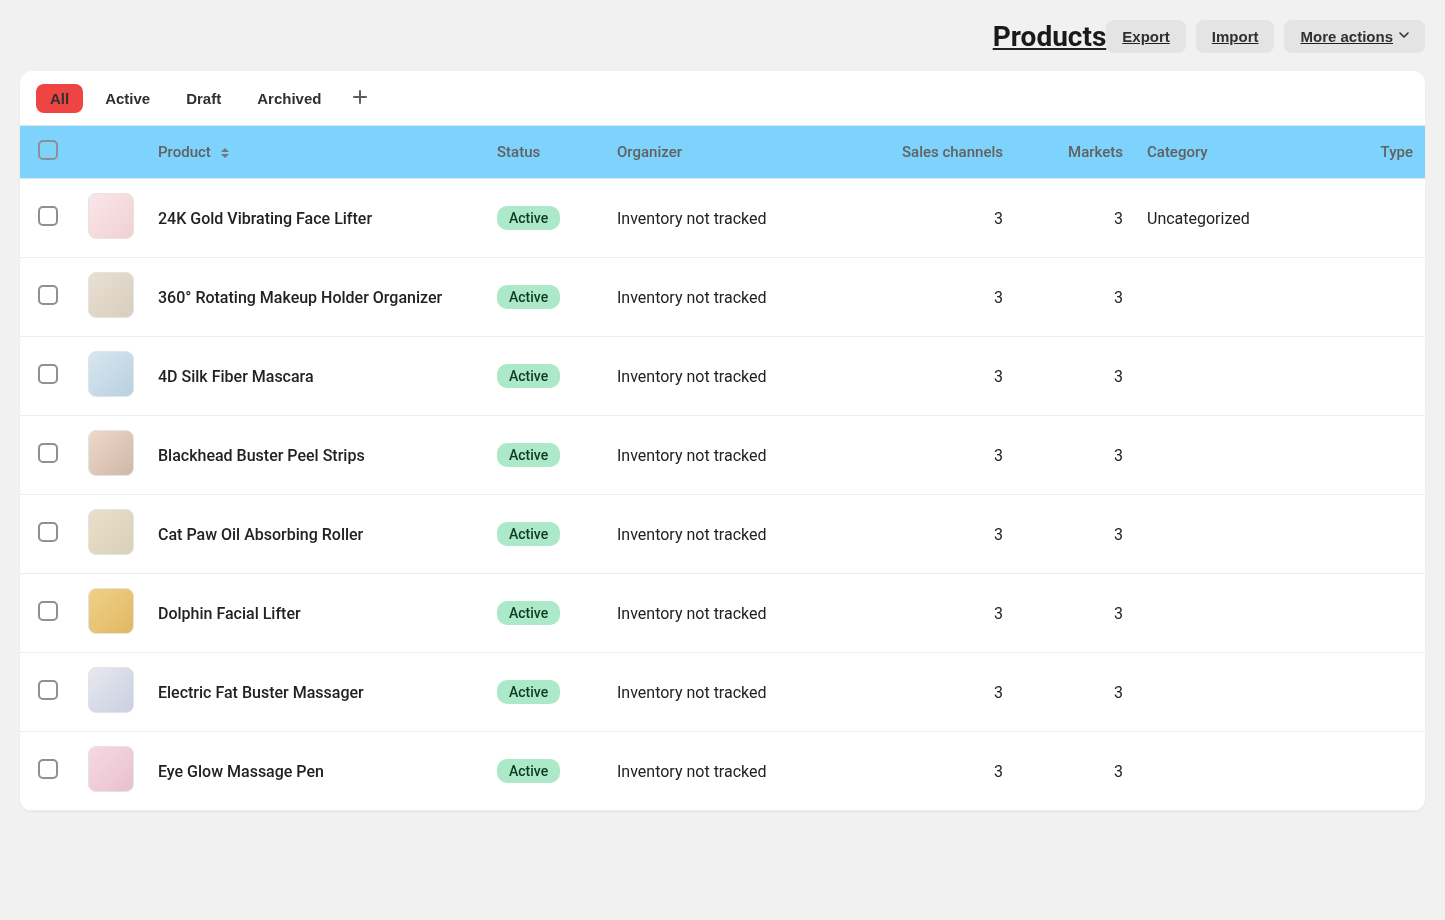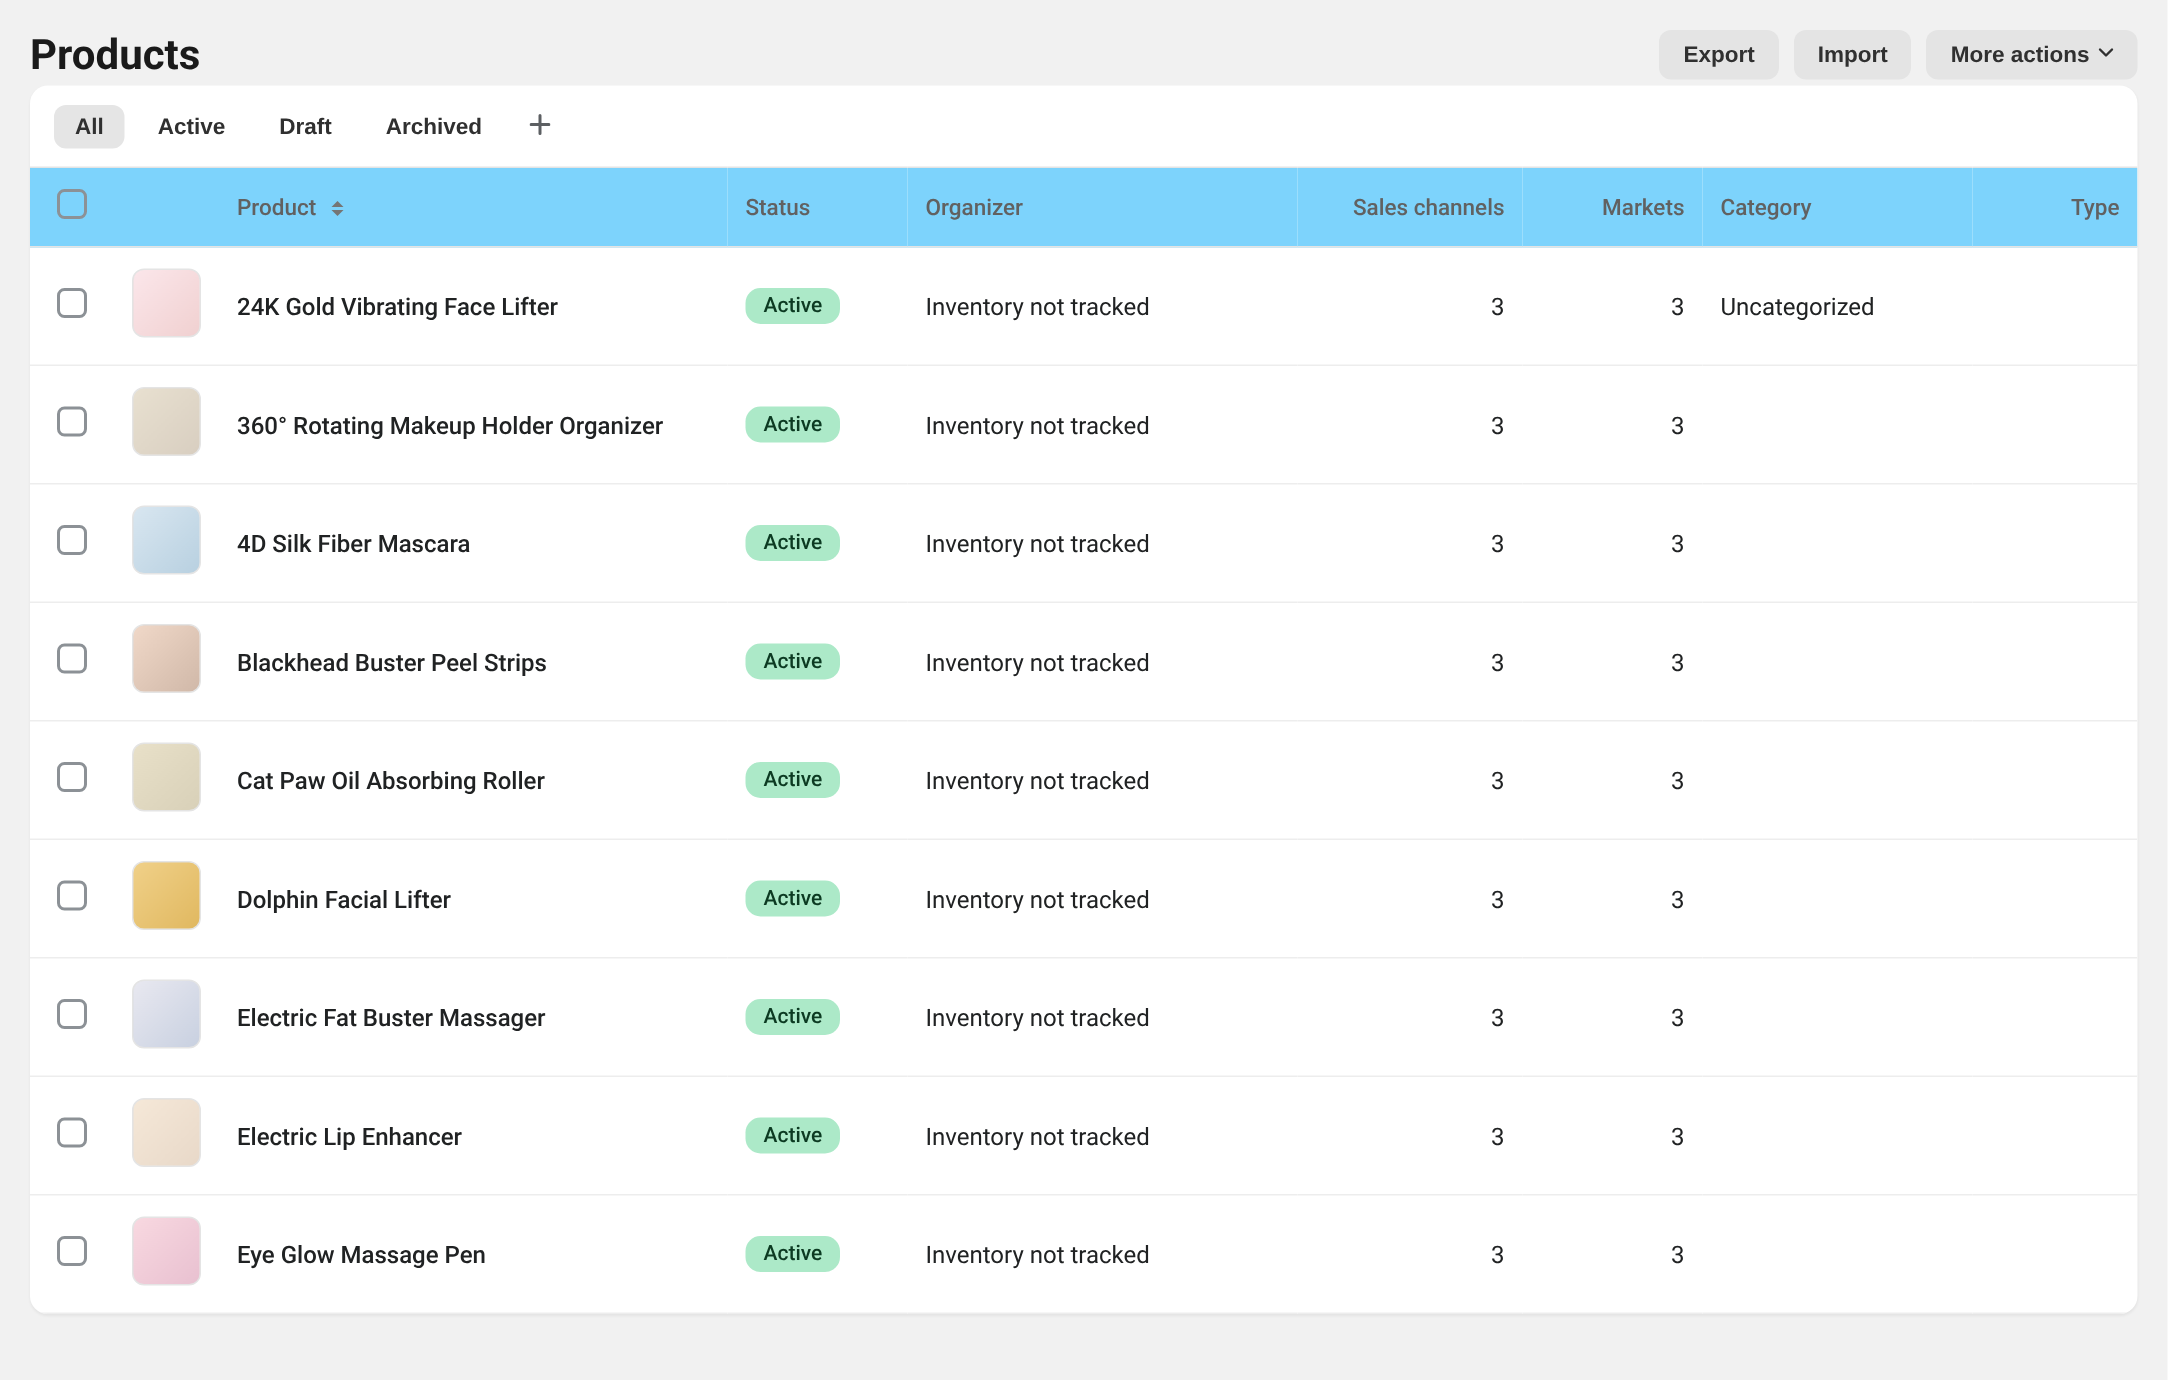--- a/index.html
+++ b/index.html
@@ -7,23 +7,24 @@
     font-family: -apple-system, BlinkMacSystemFont, "Segoe UI", Roboto, Helvetica, Arial, sans-serif;
     background: #f1f1f1;
     color: #202223;
     font-size: 15px;
   }
   .page {
     padding: 20px;
   }
   .header {
     display: flex;
-    justify-content: space-between;
+    justify-content: flex-end;
     align-items: center;
-    margin-bottom: 4px;
+    margin-bottom: 18px;
+    text-decoration: underline;
   }
   .page-title {
     font-size: 28px;
     font-weight: 700;
     color: #1a1a1a;
   }
   .header-actions {
     display: flex;
     gap: 10px;
   }
@@ -64,21 +65,21 @@
     padding: 6px 14px;
     border-radius: 8px;
     font-size: 15px;
     font-weight: 600;
     color: #303030;
     cursor: pointer;
     background: transparent;
     border: none;
   }
   .tab.active {
-    background: #e5e5e5;
+    background: #ef4444;
   }
   .tab-add {
     padding: 6px 10px;
     cursor: pointer;
     color: #5c5f62;
     border: none;
     background: transparent;
     font-size: 18px;
     line-height: 1;
   }
@@ -288,31 +289,20 @@
               <td class="product-name">Electric Fat Buster Massager</td>
               <td><span class="badge badge-active">Active</span></td>
               <td>Inventory not tracked</td>
               <td class="right">3</td>
               <td class="right">3</td>
               <td></td>
               <td class="right"></td>
             </tr>
             <tr>
               <td class="col-check"><span class="checkbox"></span></td>
-              <td class="col-thumb"><span class="thumb" style="background: linear-gradient(135deg, rgb(245, 232, 216), rgb(232, 216, 200));"></span></td>
-              <td class="product-name">Electric Lip Enhancer</td>
-              <td><span class="badge badge-active">Active</span></td>
-              <td>Inventory not tracked</td>
-              <td class="right">3</td>
-              <td class="right">3</td>
-              <td></td>
-              <td class="right"></td>
-            </tr>
-            <tr>
-              <td class="col-check"><span class="checkbox"></span></td>
               <td class="col-thumb"><span class="thumb" style="background: linear-gradient(135deg, rgb(248, 216, 224), rgb(232, 192, 208));"></span></td>
               <td class="product-name">Eye Glow Massage Pen</td>
               <td><span class="badge badge-active">Active</span></td>
               <td>Inventory not tracked</td>
               <td class="right">3</td>
               <td class="right">3</td>
               <td></td>
               <td class="right"></td>
             </tr>
           </tbody>

